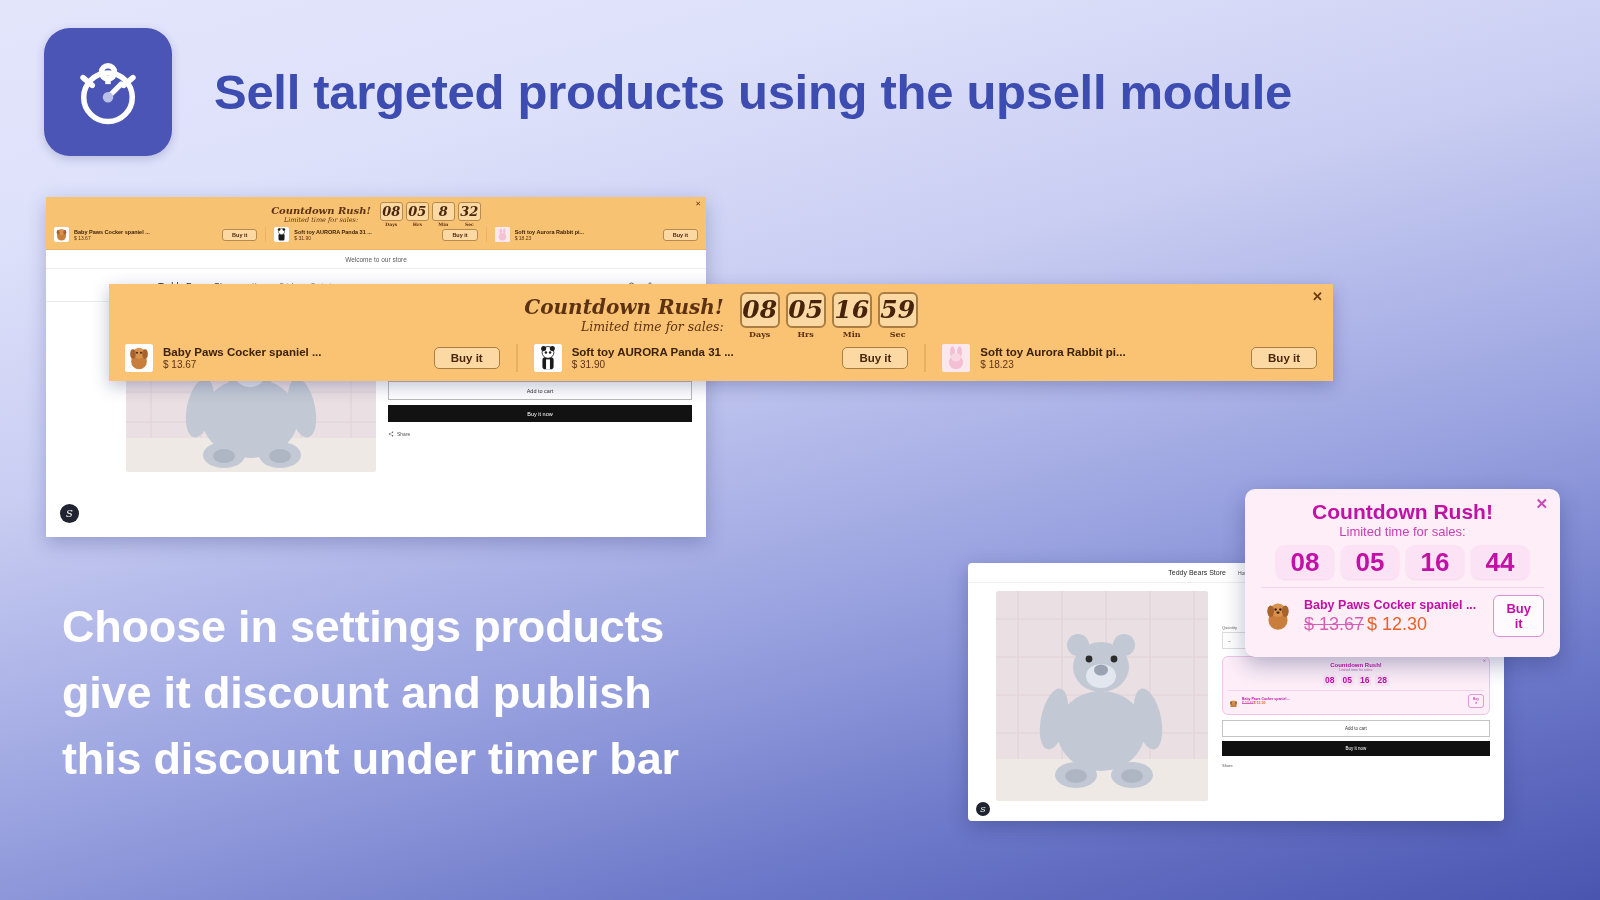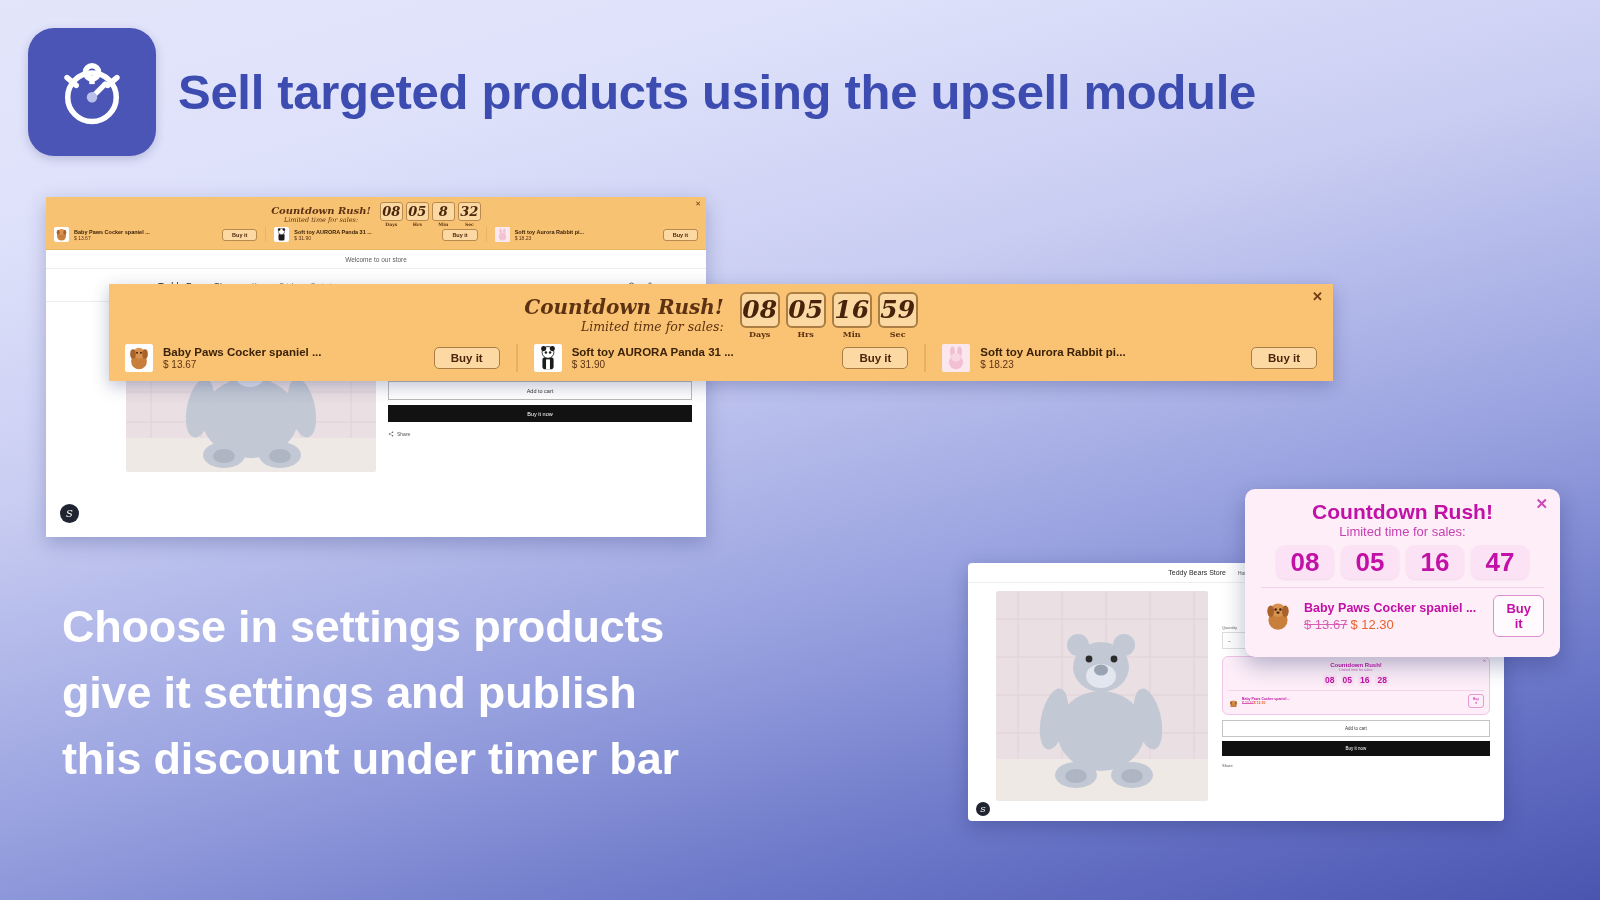--- a/index.html
+++ b/index.html
@@ -5,21 +5,21 @@
   html,body{margin:0;padding:0;}
   body{
     width:1600px;height:900px;overflow:hidden;
     font-family:"Liberation Sans",sans-serif;
     background:linear-gradient(165deg,#e3e5fb 0%,#dee1fa 18%,#c9cdf2 38%,#9aa3e0 62%,#6b77c8 82%,#4a55b0 100%);
     position:relative;
   }
   .stage{position:absolute;inset:0;}
 
   
-  .hdr{position:absolute;left:28px;top:28px;display:flex;align-items:center;gap:22px;}
+  .hdr{position:absolute;left:44px;top:28px;display:flex;align-items:center;gap:42px;}
   .logo{width:128px;height:128px;border-radius:26px;background:#4b55b5;
         display:flex;align-items:center;justify-content:center;box-shadow:0 3px 10px rgba(40,50,120,.22);}
   .hdr-title{font-size:49px;font-weight:bold;color:#3c4cb0;letter-spacing:-.3px;white-space:nowrap;}
 
   
   .shot-left{position:absolute;left:46px;top:197px;width:660px;height:340px;background:#fff;
              box-shadow:0 6px 18px rgba(35,45,110,.28);overflow:hidden;}
   .mini-bar{background:#f8c273;height:52px;position:relative;border-bottom:1px solid #e8b465;}
   .mini-cd{position:absolute;left:0;right:0;top:5px;display:flex;justify-content:center;align-items:center;gap:9px;}
   .mini-cd .ttl{text-align:center;color:#5d3212;font-family:"DejaVu Serif",serif;}
@@ -141,21 +141,21 @@
   .popup-ttl{text-align:center;font-size:21px;font-weight:bold;color:#c211a6;line-height:25px;}
   .popup-sub{text-align:center;font-size:13px;color:#c73fb3;margin-bottom:6px;}
   .popup-digits{display:flex;justify-content:center;gap:7px;margin-bottom:8px;}
   .popup-digits div{font-size:26px;font-weight:bold;color:#c211a6;background:#fbe3f5;
                     border-radius:9px;width:58px;text-align:center;line-height:34px;
                     box-shadow:0 1px 2px rgba(180,60,150,.12);}
   .popup-row{display:flex;align-items:center;gap:9px;border-top:1px solid #f3d2ea;padding-top:7px;}
   .popup-th{width:34px;height:34px;flex:none;border-radius:4px;overflow:hidden;}
   .popup-info{flex:1;min-width:0;}
   .popup-nm{font-size:12.5px;font-weight:bold;color:#c211a6;line-height:14px;}
-  .popup-pr{font-size:13px;color:#e8622a;margin-top:2px;}
+  .popup-pr{font-size:18px;color:#e8622a;margin-top:2px;}
   .popup-pr s{color:#d85fb4;margin-right:3px;}
   .popup-buy{font-size:13px;font-weight:bold;color:#c211a6;border:1.5px solid #e08fd0;border-radius:6px;
              padding:5px 12px;text-align:center;line-height:15px;flex:none;background:#fffafd;}
 </style>
 </head>
 <body>
 
 <div class="stage">
 
   <div class="hdr">
@@ -405,21 +405,21 @@
           <div class="big-nm">Soft toy Aurora Rabbit pi...</div>
           <div class="big-pr">$ 18.23</div>
         </div>
         <div class="big-buy">Buy it</div>
       </div>
     </div>
   </div>
 
   <div class="tagline">
     <div>Choose in settings products</div>
-    <div>give it settings and publish</div>
+    <div>give it discount and publish</div>
     <div>this discount under timer bar</div>
   </div>
 
   <div class="shot-right">
     <div class="r-nav">
       <div class="r-brand">Teddy Bears Store</div>
       <div class="r-links">
         <span>Home</span>
         <span>Catalog</span>
         <span>Contact</span>
@@ -501,21 +501,21 @@
   </div>
 
   <div class="popup">
     <div class="popup-x">✕</div>
     <div class="popup-ttl">Countdown Rush!</div>
     <div class="popup-sub">Limited time for sales:</div>
     <div class="popup-digits">
       <div>08</div>
       <div>05</div>
       <div>16</div>
-      <div>47</div>
+      <div>44</div>
     </div>
     <div class="popup-row">
       <div class="popup-th">
         <svg width="34" height="34" viewBox="0 0 20 20">
             <ellipse cx="10" cy="12.5" rx="5.6" ry="5.6" fill="#c87f3c"></ellipse>
             <ellipse cx="10" cy="6.6" rx="4.3" ry="3.9" fill="#d89350"></ellipse>
             <ellipse cx="5.7" cy="7.2" rx="2" ry="3.4" fill="#a9622a"></ellipse>
             <ellipse cx="14.3" cy="7.2" rx="2" ry="3.4" fill="#a9622a"></ellipse>
             <circle cx="8.6" cy="6.2" r=".7" fill="#3a2010"></circle>
             <circle cx="11.4" cy="6.2" r=".7" fill="#3a2010"></circle>

